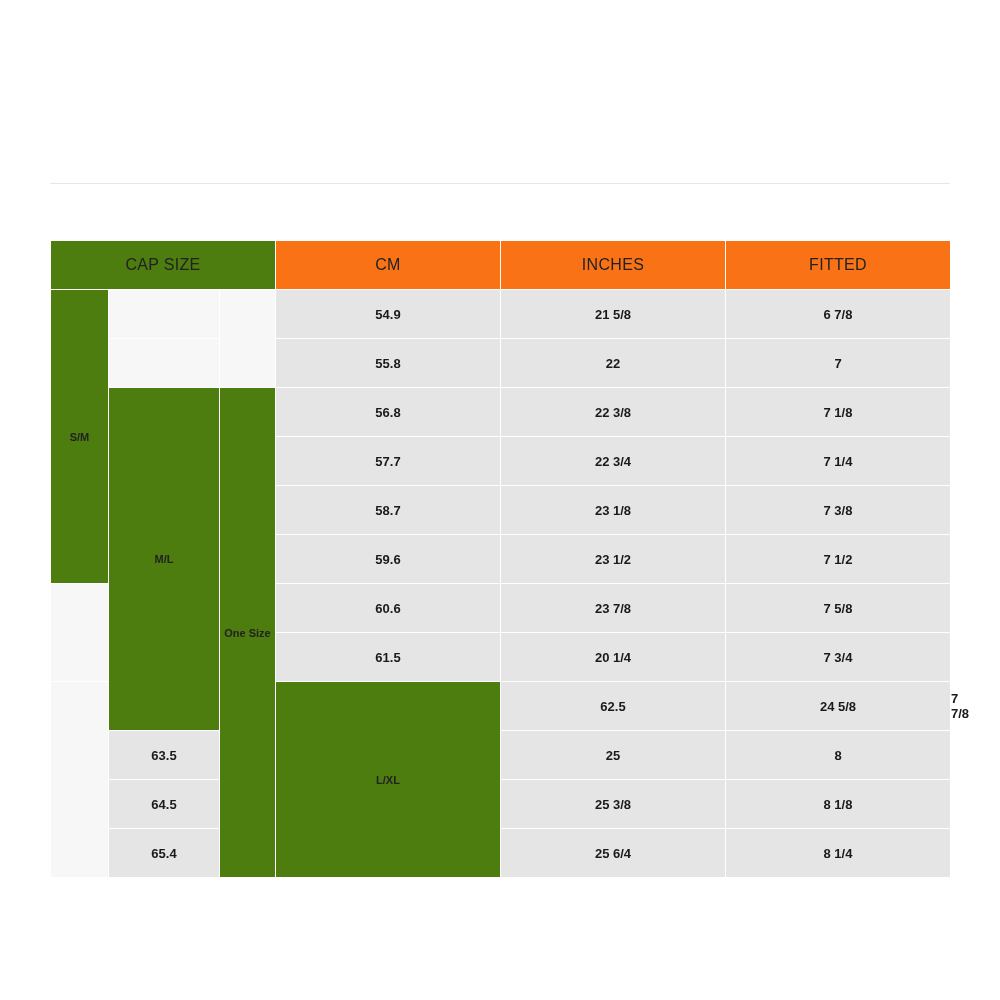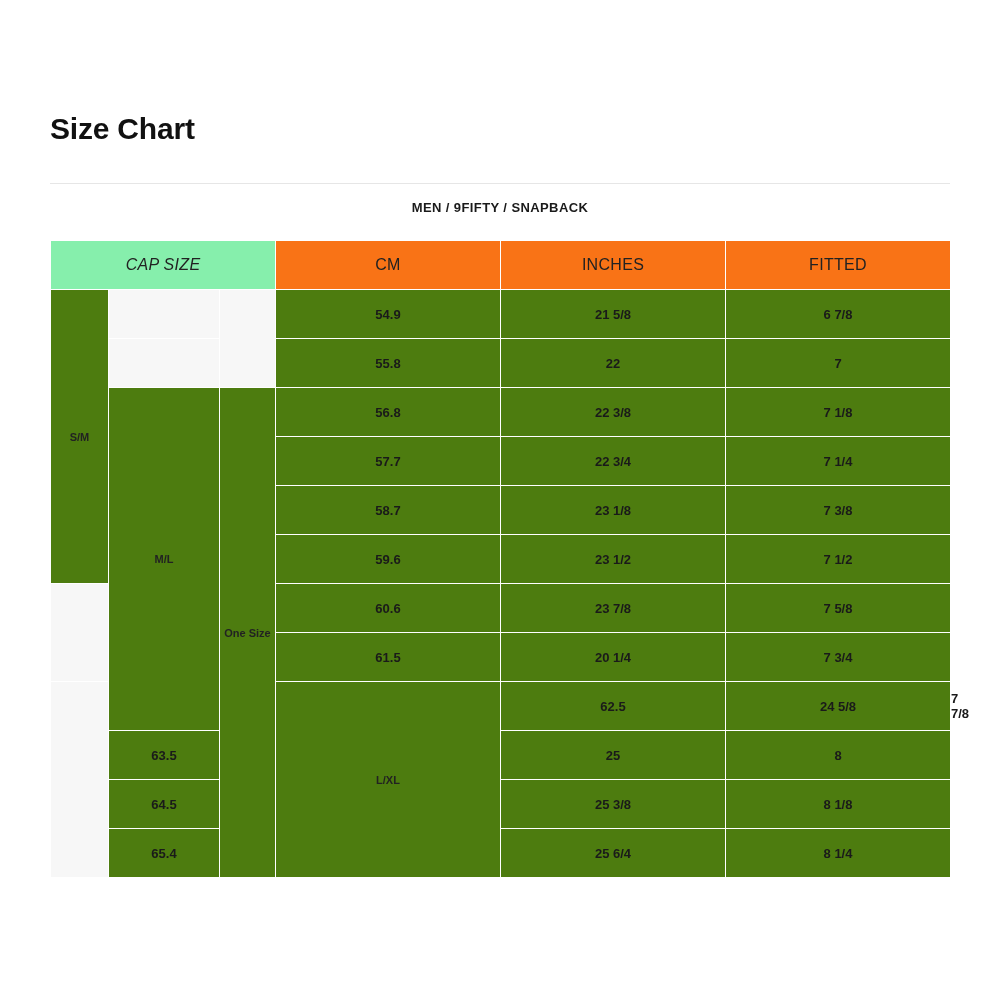--- a/index.html
+++ b/index.html
@@ -67,26 +67,25 @@
     height: 48px;
     background: #f97316;
     font-size: 16px;
     font-weight: normal;
     color: #222222;
     text-align: center;
     vertical-align: middle;
     letter-spacing: 0.3px;
   }
   .hdr-cap {
-    background: #86efac;
-    font-style: italic;
+    background: #4d7c0f;
   }
   .val {
     height: 48px;
-    background: #4d7c0f;
+    background: #e5e5e5;
     text-align: center;
     vertical-align: middle;
     font-size: 13px;
     font-weight: bold;
     color: #1a1a1a;
   }
   .capcell {
     text-align: center;
     vertical-align: middle;
     font-size: 11px;
@@ -106,23 +105,21 @@
   col.c3 { width: 56px; }
   col.cm { width: 225px; }
   col.inch { width: 225px; }
   col.fit { width: 225px; }
 </style>
 </head>
 <body>
 
 <div class="page">
 
-  <div class="title">Size Chart</div>
   <div class="divider"></div>
-  <div class="subtitle">MEN / 9FIFTY / SNAPBACK</div>
 
   <div class="table-wrap">
     <table class="size-table">
       <colgroup>
         <col class="c1">
           <col class="c2">
           <col class="c3">
         <col class="cm">
           <col class="inch">
           <col class="fit">

